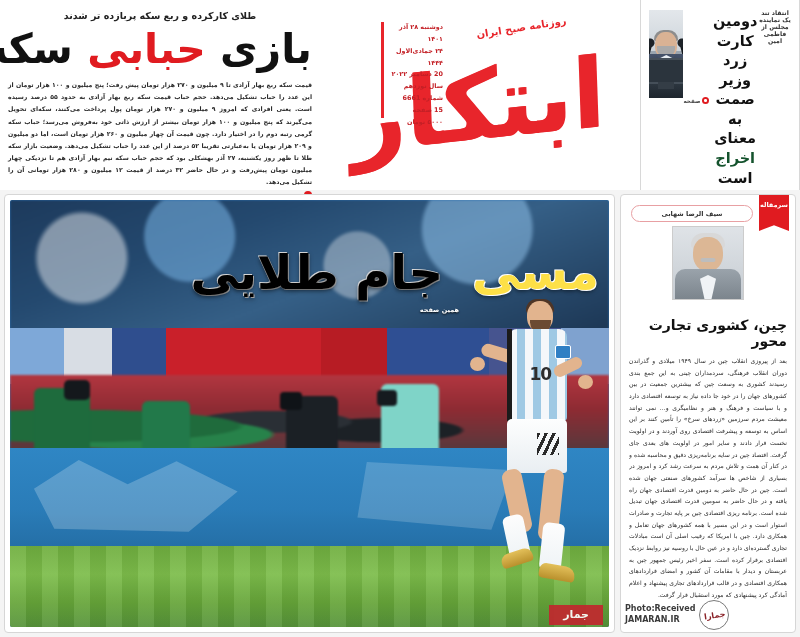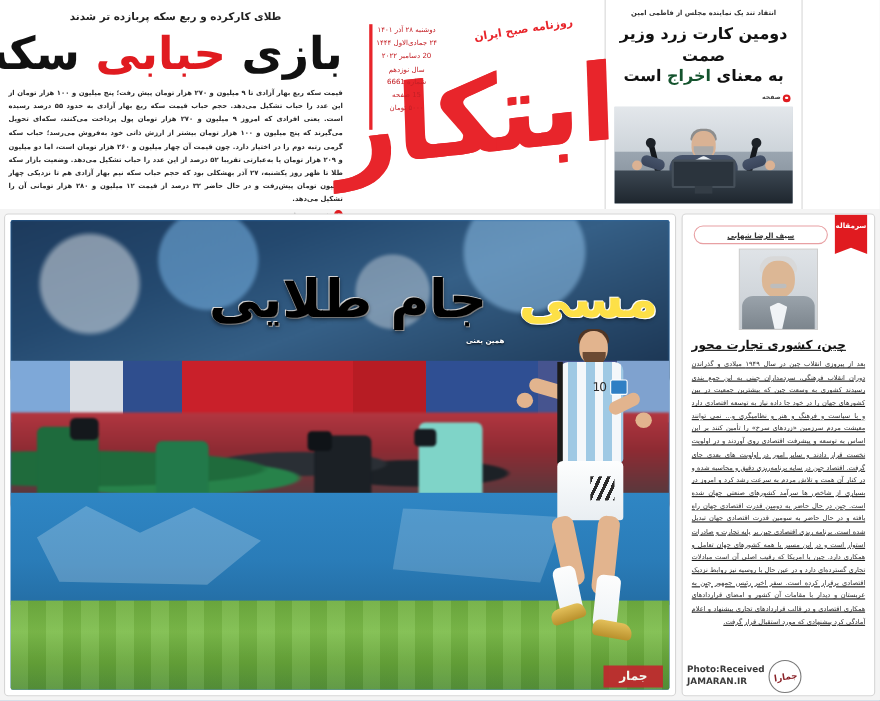--- a/index.html
+++ b/index.html
@@ -21,20 +21,21 @@
   }
 
   
   .top-band {
     position: absolute;
     left: 0; top: 0;
     width: 800px; height: 190px;
     background: #ffffff;
     display: flex;
     flex-direction: row-reverse;
+    gap: 45px;
   }
 
   
   .lead-econ {
     width: 322px;
     padding: 6px 10px 4px 8px;
     display: flex;
     flex-direction: column;
     text-align: center;
   }
@@ -122,34 +123,34 @@
   .date-rule {
     position: absolute;
     top: 22px; left: 14px;
     width: 3px; height: 96px;
     background: #e8252b;
   }
   .date-block {
     position: absolute;
     top: 22px; left: 20px;
     width: 56px;
-    text-align: center;
+    text-align: right;
     font-size: 6.4px;
     line-height: 1.85;
     color: #c42026;
-    font-weight: normal;
+    font-weight: bold;
   }
 
   
   .minister {
     width: 180px;
     border-left: 1px solid #d8d8d8;
     padding: 6px 8px 0 8px;
     display: flex;
-    flex-direction: column;
+    flex-direction: row;
     text-align: center;
     border-right: 1px solid #d8d8d8;
   }
   .min-kicker {
     font-size: 6.2px;
     font-weight: bold;
     color: #333;
     margin-top: 3px;
   }
   .min-headline {
@@ -349,22 +350,22 @@
   .m-hair { position: absolute; right: 31px; top: -2px; width: 28px; height: 14px;
     border-radius: 14px 14px 4px 3px; background: #4e3526; }
   .m-beard { position: absolute; right: 34px; top: 19px; width: 21px; height: 13px;
     border-radius: 0 0 11px 11px; background: #6b4a33; }
   .m-torso { position: absolute; right: 18px; top: 28px; width: 58px; height: 92px;
     border-radius: 8px 8px 4px 4px;
     background: repeating-linear-gradient(90deg,
       #f4f7fa 0 8px, #9fc9e4 8px 16px); }
   .m-torso::after { content: ""; position: absolute; left: -2px; top: 0;
     width: 5px; height: 92px; background: #1b1b1b; }
-  .m-num { position: absolute; right: 34px; top: 44px;
-    font-size: 11px; font-weight: normal; color: #2d2d2d; letter-spacing: -1px; }
+  .m-num { position: absolute; right: 34px; top: 63px;
+    font-size: 17px; font-weight: bold; color: #2d2d2d; letter-spacing: -1px; }
   .m-armband { position: absolute; right: 14px; top: 44px; width: 16px; height: 14px;
     background: #2f7fc4; border-radius: 2px; border: 1px solid #fff; }
   .m-arm-r { position: absolute; right: 68px; top: 46px; width: 36px; height: 13px;
     background: #e2b48e; border-radius: 7px; transform: rotate(16deg); }
   .m-arm-l { position: absolute; right: 2px; top: 60px; width: 30px; height: 12px;
     background: #e2b48e; border-radius: 6px; transform: rotate(-26deg); }
   .m-hand-r { position: absolute; right: 100px; top: 56px; width: 15px; height: 14px;
     background: #e2b48e; border-radius: 50%; }
   .m-hand-l { position: absolute; right: -8px; top: 74px; width: 15px; height: 14px;
     background: #e2b48e; border-radius: 50%; }
@@ -493,21 +494,20 @@
   
   .edit-col {
     width: 176px;
     background: #fff;
     border: 1px solid #d6d6d6;
     border-radius: 4px;
     padding: 6px 8px;
     position: relative;
     display: flex;
     flex-direction: column;
-    text-decoration: underline;
   }
   .edit-ribbon {
     position: absolute; right: 6px; top: 0;
     width: 30px; height: 36px;
     background: #e01b20;
     clip-path: polygon(0 0, 100% 0, 100% 100%, 50% 84%, 0 100%);
     display: flex; align-items: flex-start; justify-content: center;
     padding-top: 6px;
   }
   .edit-ribbon span {
@@ -536,23 +536,23 @@
   .ap-mous { position: absolute; left: 50%; top: 31px; transform: translateX(-50%);
     width: 15px; height: 4px; background: #bdbdbd; border-radius: 2px; }
   .ap-body { position: absolute; left: 50%; bottom: 0; transform: translateX(-50%);
     width: 66px; height: 30px; border-radius: 10px 10px 0 0;
     background: linear-gradient(#9aa3ab, #7c858d); }
   .ap-shirt { position: absolute; left: 50%; bottom: 0; transform: translateX(-50%);
     width: 16px; height: 24px; background: #f0f3f6;
     clip-path: polygon(50% 0, 100% 16%, 72% 100%, 28% 100%, 0 16%); }
 
   .edit-title {
-    margin-top: 7px;
-    text-align: left;
-    font-size: 11px;
+    margin-top: 17px;
+    text-align: right;
+    font-size: 14px;
     font-weight: bold;
     color: #111;
   }
   .edit-body {
     margin-top: 6px;
     font-size: 6.1px;
     line-height: 1.92;
     text-align: justify;
     color: #2b2b2b;
     direction: rtl;
@@ -686,21 +686,21 @@
           <div class="m-sock-r"></div>
           <div class="m-sock-l"></div>
           <div class="m-boot-l"></div>
           <div class="m-boot-r"></div>
         </div>
 
         <div class="ph-headline">
           <span class="w2">مسی</span>
           <span class="w1">جام طلایی</span>
         </div>
-        <div class="ph-more">همین یعنی</div>
+        <div class="ph-more">همین صفحه</div>
 
         <div class="jamaran-tag">جمار</div>
       </div>
     </div>
 
     <div class="edit-col">
       <div class="edit-ribbon">
         <span>سرمقاله</span>
       </div>
       <div class="author-pill">سیف الرضا شهابی</div>

